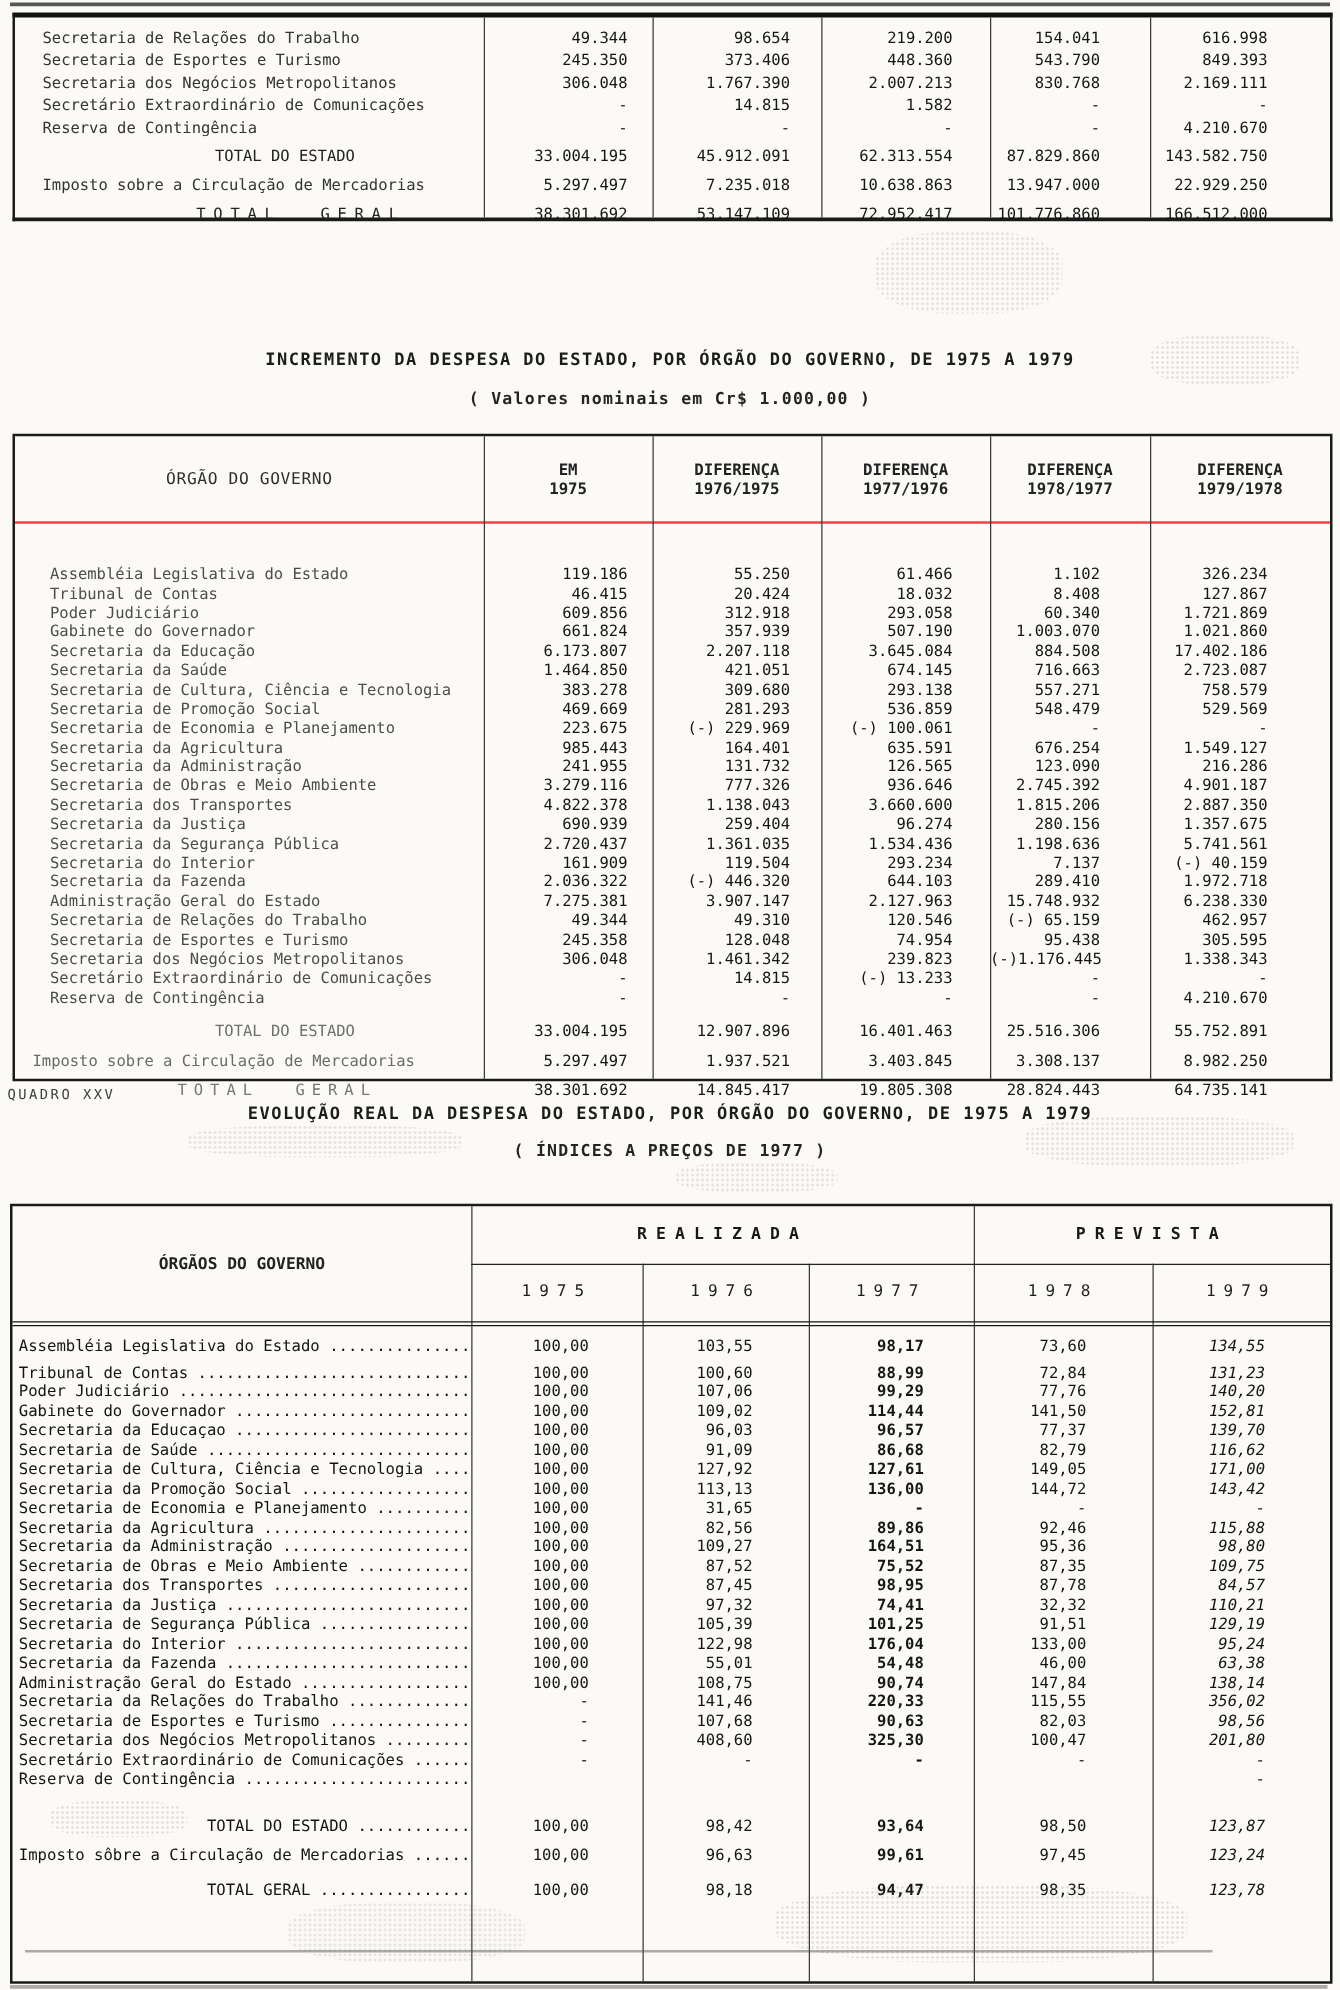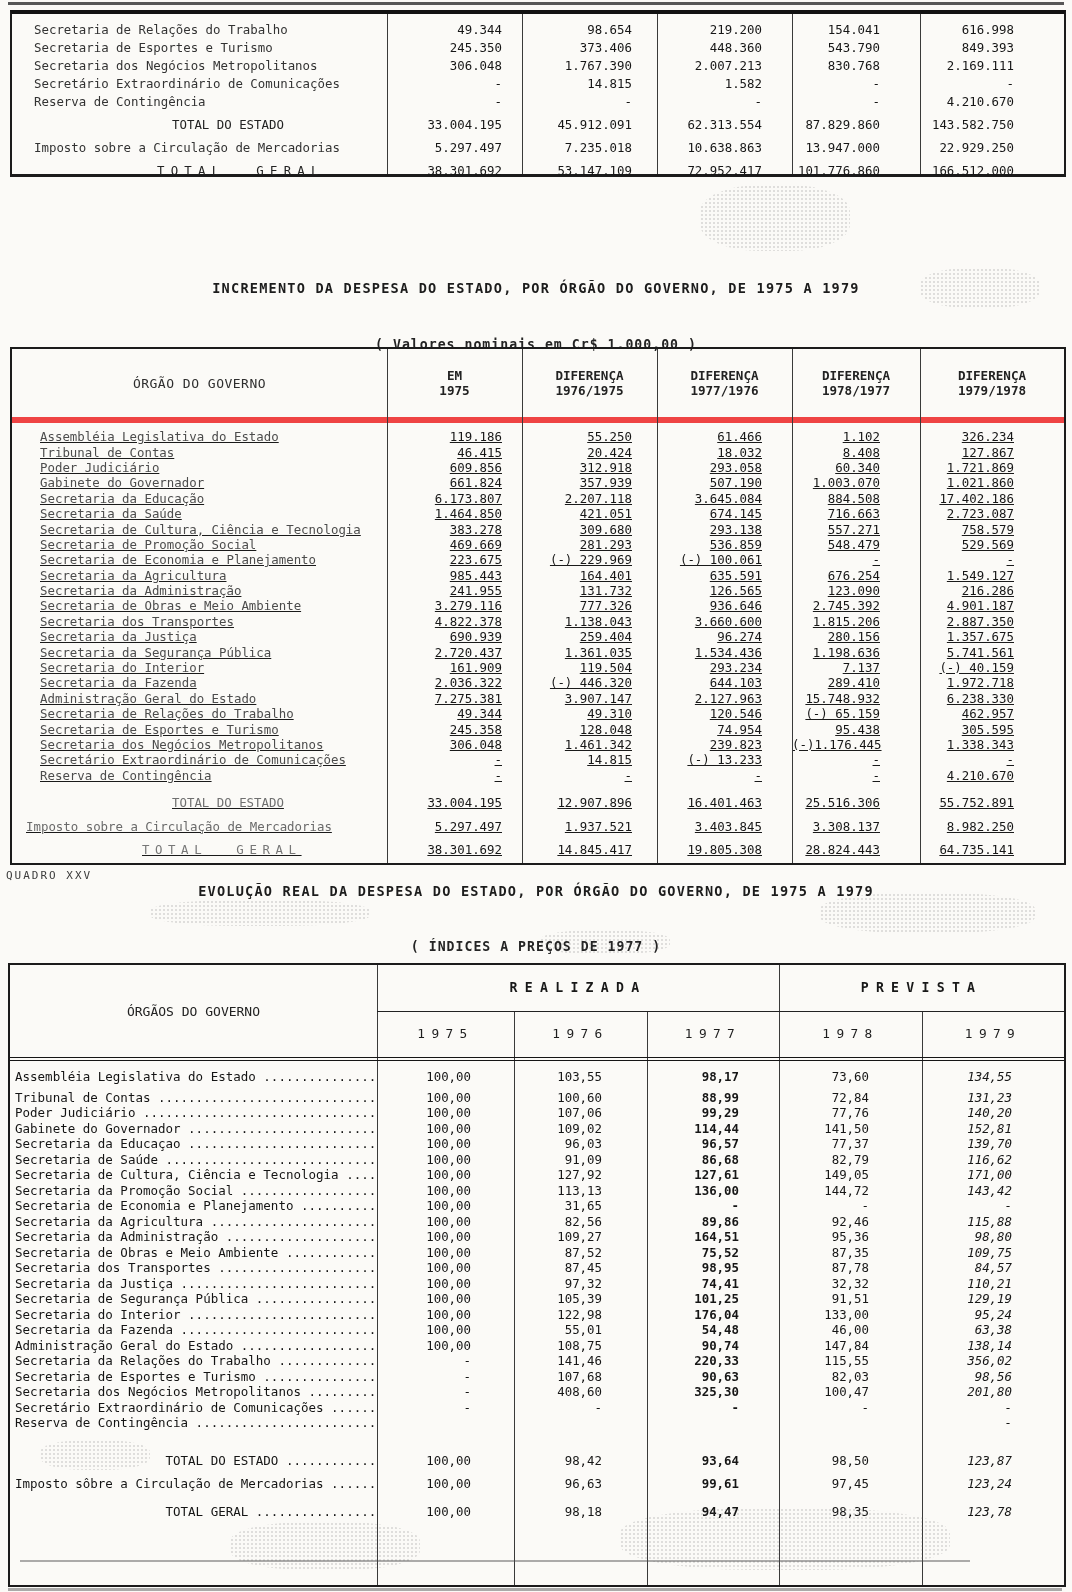--- a/index.html
+++ b/index.html
@@ -42,38 +42,38 @@
   
   .t1 .r-total .lbl{padding-left:160px;color:#222;}
   .t1 .r-grand .lbl{padding-left:145px;letter-spacing:.5em;word-spacing:1.4em;color:#222;}
   .t2 .r-total .lbl{padding-left:160px;color:#6f6f6f;filter:blur(.45px);}
   .t2 .r-tax .lbl{padding-left:14px;color:#6a6a6a;filter:blur(.45px);}
   .t2 .r-grand .lbl{padding-left:130px;letter-spacing:.45em;word-spacing:1.3em;color:#777;filter:blur(.5px);}
   
   .t1{top:10px;left:10px;width:1052px;height:154px;border-top:4px solid #121212;border-bottom:3px solid #1b1b1b;padding-top:6px;}
   
   .t2{top:347px;left:10px;width:1052px;height:514px;}
-  .t2-head{display:grid;grid-template-columns:375px 135px 135px 135px 128px 144px;height:68px;align-items:center;border-bottom:6px solid #ef4444;}
+  .t2-head{display:grid;grid-template-columns:375px 135px 135px 135px 128px 144px;height:68px;align-items:center;border-bottom:2px solid #ef4444;}
   .t2-head .organ{text-align:center;font-size:13px;letter-spacing:.5px;color:#2e2e2e;}
   .t2-head .hc{text-align:center;font-size:12.6px;line-height:15px;color:#222;font-weight:600;}
-  .t2-body{padding-top:6px;text-decoration:underline;}
+  .t2-body{padding-top:32px;}
   
   .t3{top:963px;left:8px;width:1054px;height:620px;}
   .t3-head{position:relative;height:92px;border-bottom:4px double #151515;}
-  .t3-head .organ{position:absolute;left:0;top:0;width:367px;height:92px;display:flex;align-items:center;justify-content:center;font-size:13px;color:#222;}
+  .t3-head .organ{position:absolute;left:0;top:0;width:367px;height:92px;display:flex;align-items:center;justify-content:center;font-size:13px;color:#222;font-weight:bold;}
   .t3-head .group{position:absolute;top:0;height:46px;line-height:46px;text-align:center;font-size:13.2px;font-weight:600;letter-spacing:.55em;color:#181818;}
   .t3-head .group.realizada{left:367px;width:402px;}
   .t3-head .group.prevista{left:769px;right:0;}
   .t3-head .hl{position:absolute;left:367px;right:0;top:46px;height:1px;background:#222;}
   .t3-head .years{position:absolute;left:0;top:47px;right:0;height:45px;display:grid;grid-template-columns:367px 137px 133px 132px 143px 142px;}
   .t3-head .yc{line-height:44px;text-align:center;letter-spacing:.5em;font-size:12.8px;color:#1d1d1d;}
   .t3-body{padding-top:8px;}
   
   .title{position:absolute;left:0;right:0;text-align:center;font-size:13.6px;font-weight:700;letter-spacing:1.2px;color:#1c1c1c;}
-  .subtitle{position:absolute;left:0;right:0;text-align:center;font-size:13.2px;font-weight:600;letter-spacing:1px;color:#242424;margin-top:25px;}
+  .subtitle{position:absolute;left:0;right:0;text-align:center;font-size:13.2px;font-weight:600;letter-spacing:1px;color:#242424;}
   .quadro{position:absolute;left:6px;top:869px;font-size:11px;letter-spacing:2px;color:#3c3c3c;}
   
   .art{position:absolute;pointer-events:none;
     background-image:radial-gradient(circle,rgba(90,90,90,.5) 0.7px,transparent 1.3px);
     background-size:4px 4px;opacity:.35;border-radius:40%;}
   .art.line{background:#4a4a4a;opacity:.45;border-radius:0;background-image:none;}
   .topline{position:absolute;left:8px;top:2px;width:1056px;height:3px;background:#2e2e2e;opacity:.8;}
 </style>
 </head>
 <body>

